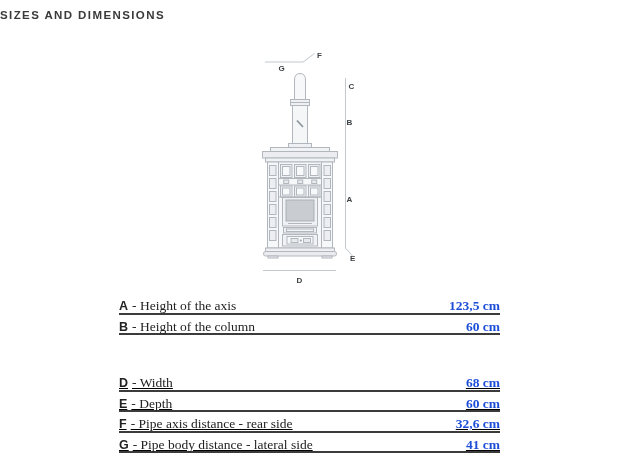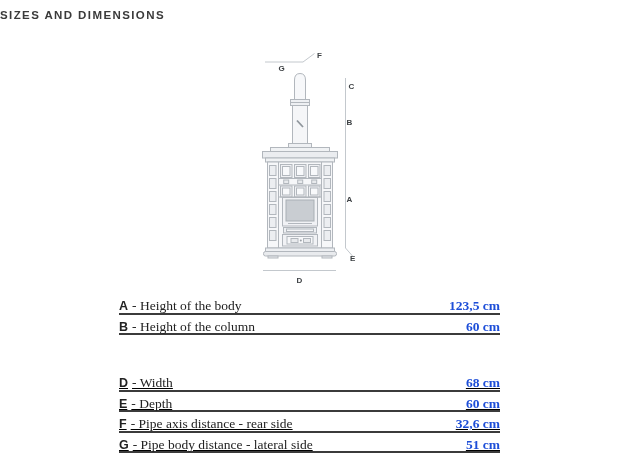--- a/index.html
+++ b/index.html
@@ -125,21 +125,21 @@
   <text class="dim-letter" x="278.5" y="71">G</text>
   <text class="dim-letter" x="348.5" y="89">C</text>
   <text class="dim-letter" x="346.5" y="125">B</text>
   <text class="dim-letter" x="346.5" y="201.5">A</text>
   <text class="dim-letter" x="350" y="261">E</text>
   <text class="dim-letter" x="296.5" y="282.5">D</text>
 </svg>
 
 <div class="dim-table upper">
   <div class="trow">
-    <span class="tleft"><span class="tletter">A</span><span class="tlabel">- Height of the body</span></span>
+    <span class="tleft"><span class="tletter">A</span><span class="tlabel">- Height of the axis</span></span>
     <span class="tvalue">123,5 cm</span>
   </div>
   <div class="trow">
     <span class="tleft"><span class="tletter">B</span><span class="tlabel">- Height of the column</span></span>
     <span class="tvalue">60 cm</span>
   </div>
 </div>
 
 <div class="dim-table lower">
   <div class="trow">
@@ -149,15 +149,15 @@
   <div class="trow">
     <span class="tleft"><span class="tletter">E</span><span class="tlabel">- Depth</span></span>
     <span class="tvalue">60 cm</span>
   </div>
   <div class="trow">
     <span class="tleft"><span class="tletter">F</span><span class="tlabel">- Pipe axis distance - rear side</span></span>
     <span class="tvalue">32,6 cm</span>
   </div>
   <div class="trow">
     <span class="tleft"><span class="tletter">G</span><span class="tlabel">- Pipe body distance - lateral side</span></span>
-    <span class="tvalue">51 cm</span>
+    <span class="tvalue">41 cm</span>
   </div>
 </div>
 
 </body></html>

